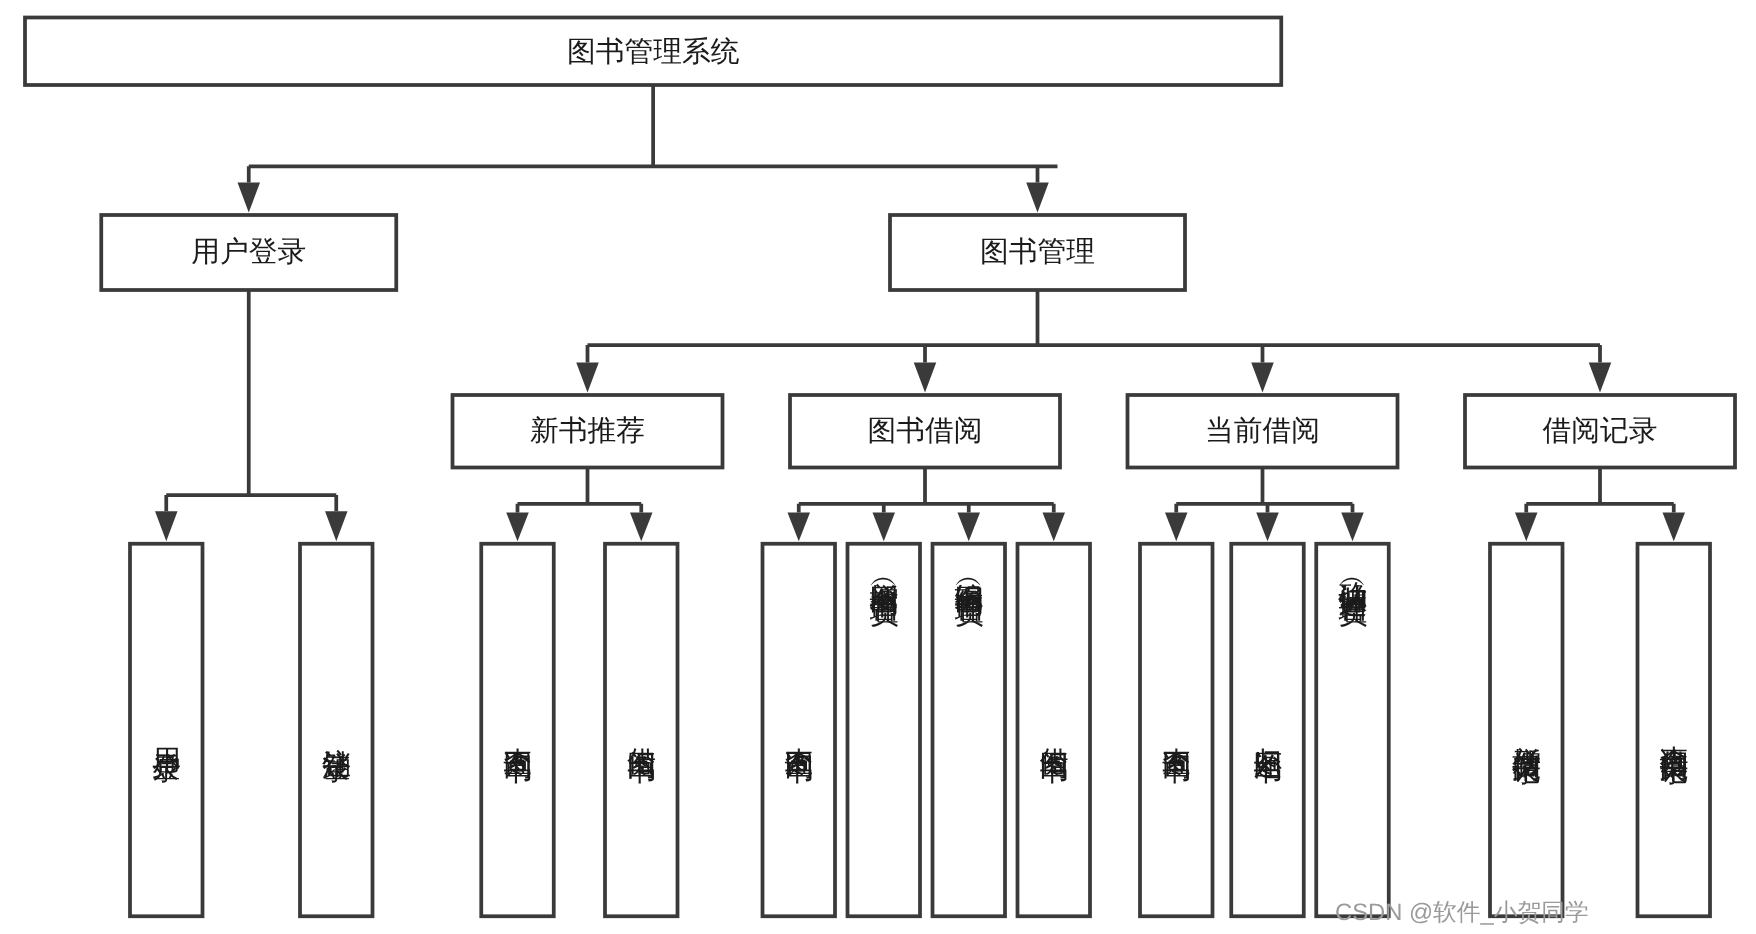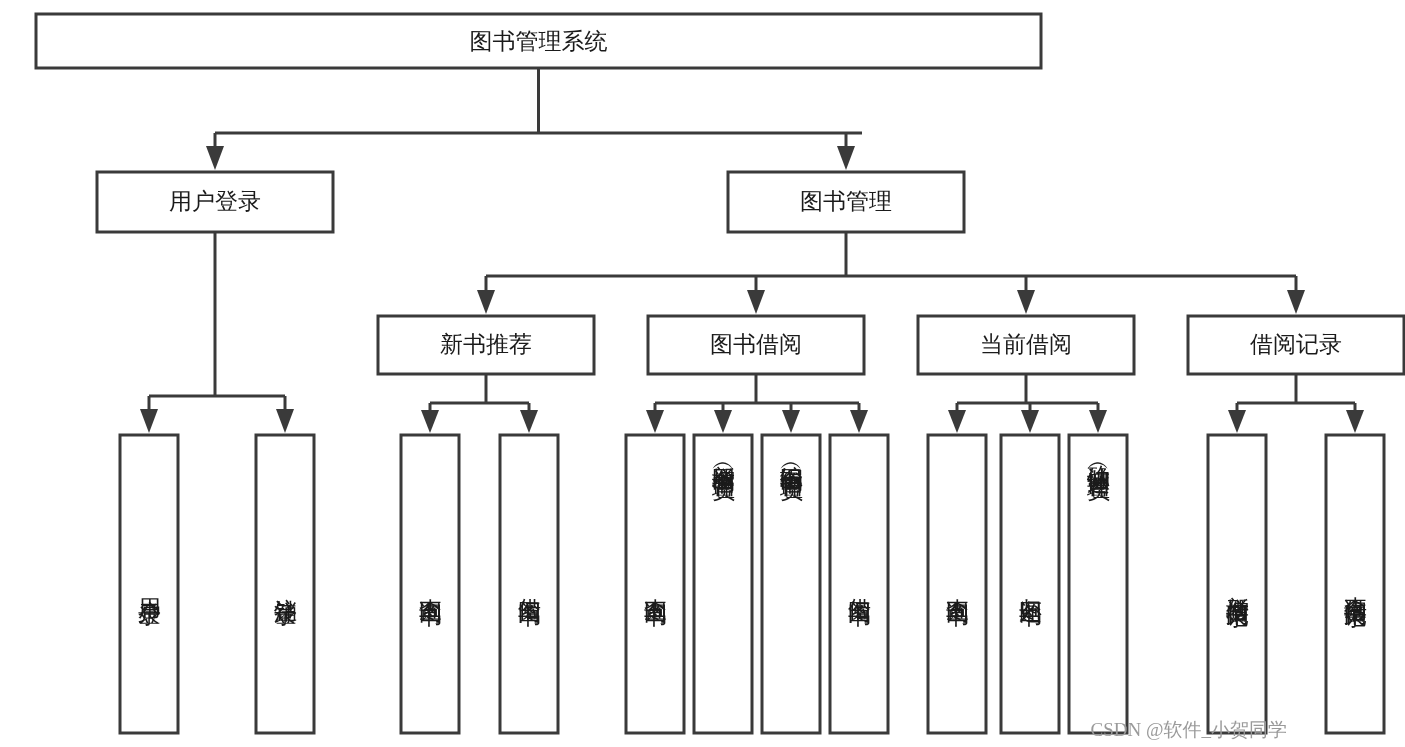--- a/index.html
+++ b/index.html
@@ -11,21 +11,20 @@
     width: 1405px;
     height: 747px;
     font-family: "Liberation Sans", "DejaVu Sans", sans-serif;
     overflow: hidden;
   }
   #diagram-root {
     position: relative;
     width: 1279px;
     height: 747px;
     background: #ffffff;
-    margin-left: 16px;
   }
   svg.flow {
     position: absolute;
     left: 0;
     top: 0;
     width: 1405px;
     height: 747px;
     display: block;
   }
   .node-rect {
@@ -64,21 +63,21 @@
     font-size: 23px;
     line-height: 1.12;
     color: #1b1b1b;
     letter-spacing: 2px;
     white-space: nowrap;
   }
   .watermark {
     position: absolute;
     right: 8px;
     bottom: 4px;
-    font-family: Liberation Serif, serif;
+    font-family: Liberation Sans, sans-serif;
     font-size: 19px;
     color: #9a9a9a;
     white-space: nowrap;
   }
 </style>
 </head>
 <body>
 
 <div id="diagram-root">
 

